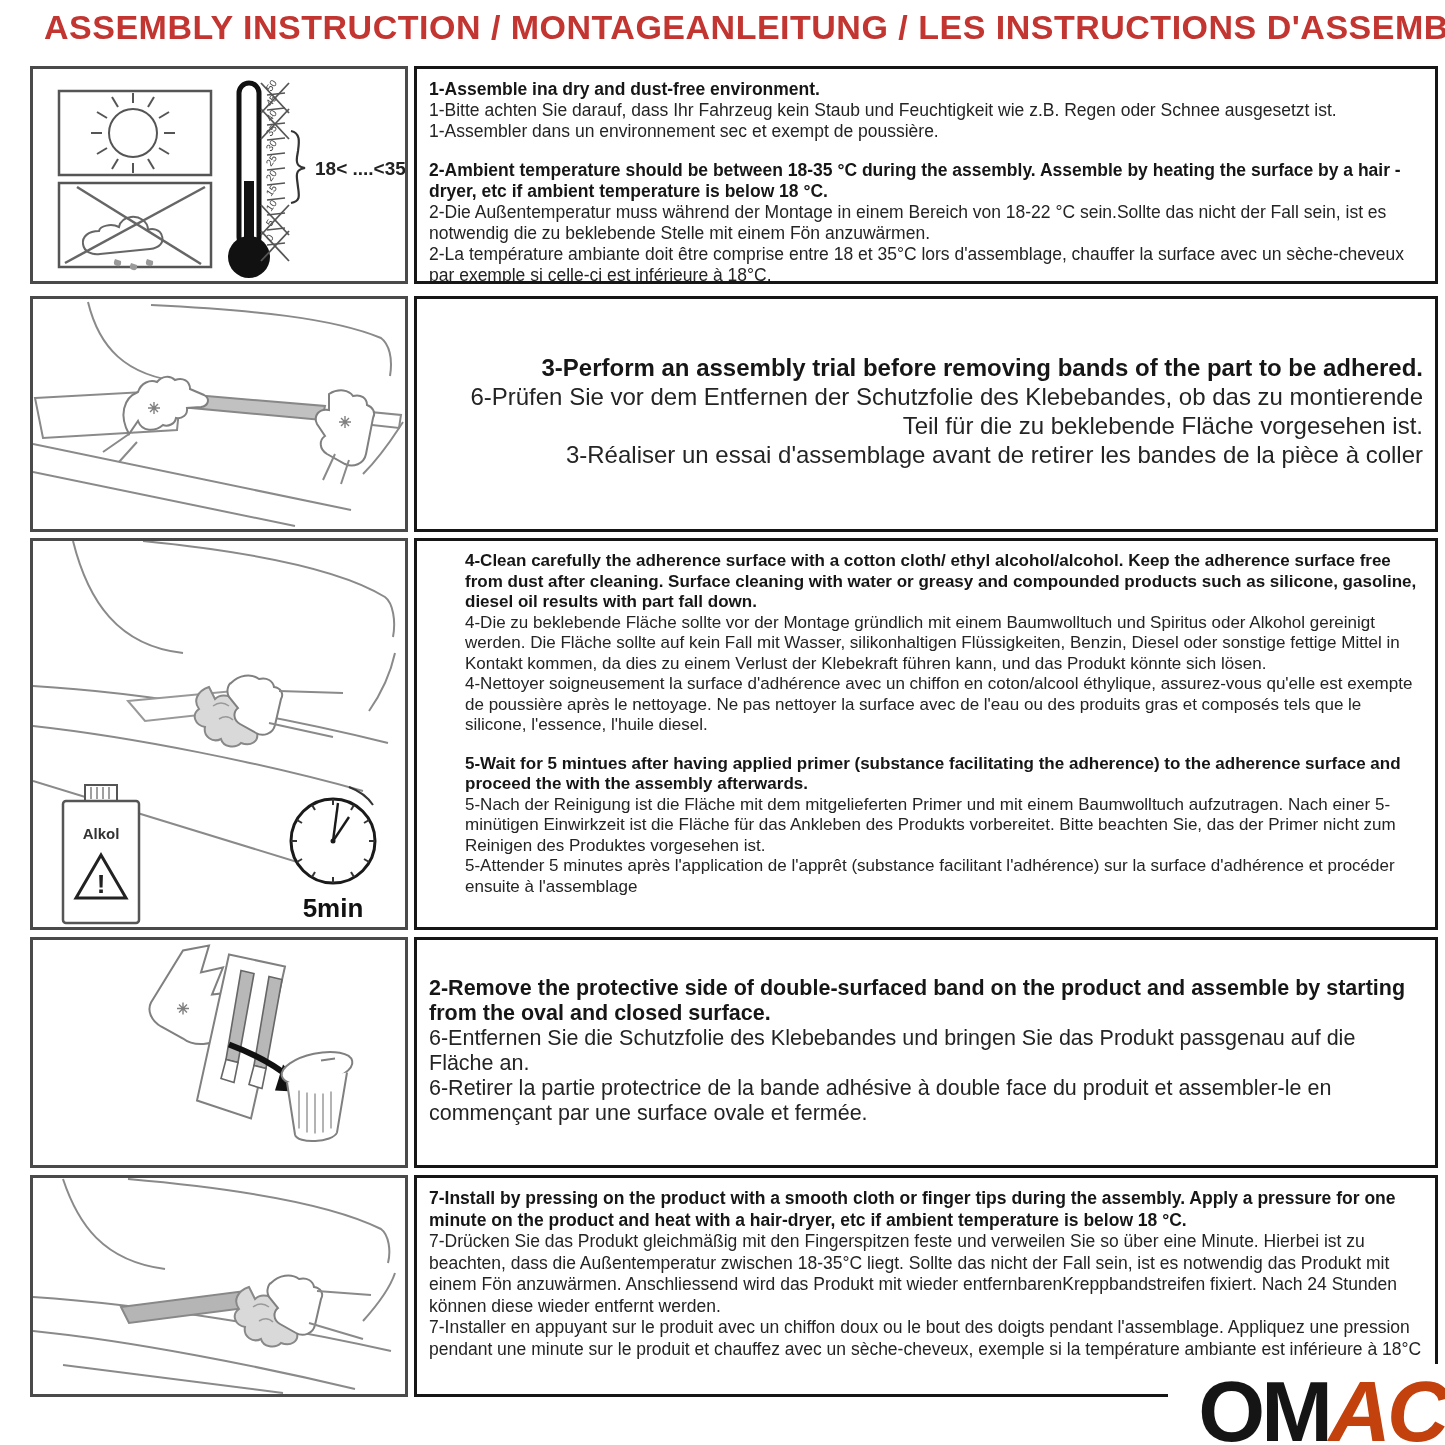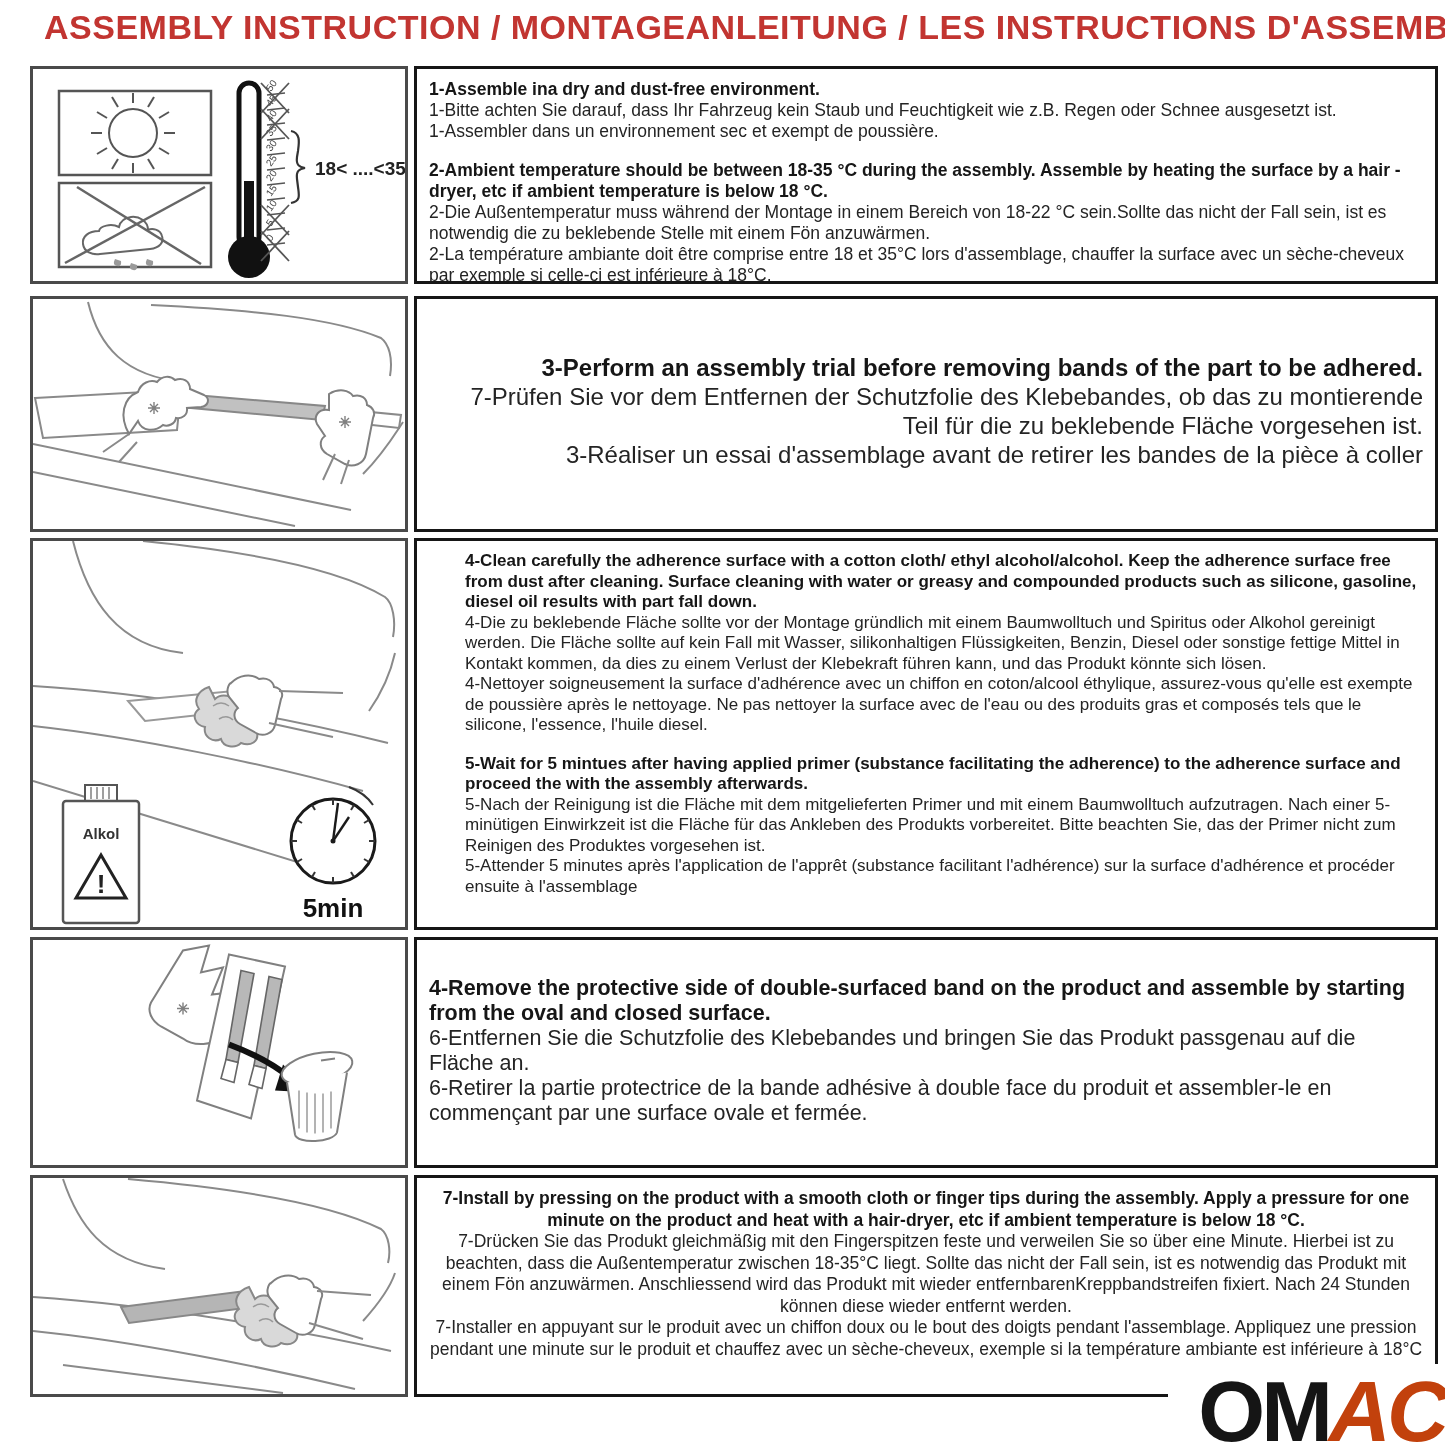--- a/index.html
+++ b/index.html
@@ -13,21 +13,21 @@
   .r3{top:538px;height:392px;}
   .r4{top:937px;height:231px;}
   .r5{top:1175px;height:222px;}
   .tbox{padding:10px 12px;}
   .tbox .en{font-weight:700;color:#161616;}
   .tbox .de,.tbox .fr{font-weight:400;color:#242424;}
   .t1{font-size:17.5px;line-height:21px;}
   .t2{font-size:24px;line-height:29px;padding-top:54px;text-align:right;}
   .t3{font-size:17px;line-height:20.5px;padding-left:48px;}
   .t4{font-size:21.5px;line-height:25px;padding-top:36px;}
-  .t5{font-size:17.5px;line-height:21.5px;text-align:center;}
+  .t5{font-size:17.5px;line-height:21.5px;}
   .para + .para{margin-top:18px;}
   .illus svg{display:block;width:100%;height:100%;}
   .logo{position:absolute;left:1168px;top:1352px;width:277px;height:93px;background:#fff;display:flex;align-items:center;justify-content:flex-end;z-index:5;
         font-weight:700;font-size:86px;line-height:1;letter-spacing:-4px;margin-top:12px;}
   .logo span{display:inline-block;}
   line,path,rect,circle,ellipse,polyline{vector-effect:non-scaling-stroke;}
   text{font-family:"Liberation Sans",sans-serif;}
 </style>
 </head>
 <body>
@@ -139,21 +139,21 @@
     <g>
       <path d="M296,92 c10,-6 20,-4 24,2 c8,-2 14,2 14,9 c6,2 9,8 6,13 l-7,36 c-2,10 -13,14 -21,10 l-18,-10 c-8,-5 -8,-14 -2,-18 l-8,-12 c-4,-8 2,-16 12,-14 z" fill="#fff" stroke="#808080" stroke-width="2"></path>
       <path d="M302,152 L290,178 M316,158 L308,182" stroke="#8a8a8a" stroke-width="2" fill="none"></path>
       <path d="M312,114 l0,12 M306,120 l12,0 M308,116 l8,8 M308,124 l8,-8" stroke="#808080" stroke-width="1.4" fill="none"></path>
     </g>
   </svg>
 </div>
 <div class="box tbox t2 r2">
   <div class="para">
     <div class="en">3-Perform an assembly trial before removing bands of the part to be adhered.</div>
-    <div class="de">7-Prüfen Sie vor dem Entfernen der Schutzfolie des Klebebandes, ob das zu montierende Teil für die zu beklebende Fläche vorgesehen ist.</div>
+    <div class="de">6-Prüfen Sie vor dem Entfernen der Schutzfolie des Klebebandes, ob das zu montierende Teil für die zu beklebende Fläche vorgesehen ist.</div>
     <div class="fr">3-Réaliser un essai d'assemblage avant de retirer les bandes de la pièce à coller</div>
   </div>
 </div>
 
 <div class="box illus r3">
   <svg viewBox="0 0 372 386">
     <g stroke="#8a8a8a" fill="none" stroke-width="2">
       <path d="M40,0 C55,60 85,105 150,112"></path>
       <path d="M110,0 C230,12 310,30 352,56 C360,62 363,80 360,96"></path>
       <path d="M0,145 C120,152 250,176 355,202"></path>
@@ -231,21 +231,21 @@
     <g>
       <ellipse cx="284" cy="128" rx="36" ry="15" transform="rotate(-12 284 128)" fill="#fff" stroke="#808080" stroke-width="2"></ellipse>
       <path d="M288,120 l14,-2" stroke="#808080" stroke-width="2" fill="none"></path>
       <path d="M254,142 L262,194 C264,204 300,202 304,192 L314,132" fill="#fff" stroke="#808080" stroke-width="2"></path>
       <path d="M266,150 v38 M274,152 v40 M282,153 v40 M290,153 v39 M298,151 v37" stroke="#9a9a9a" stroke-width="1.5"></path>
     </g>
   </svg>
 </div>
 <div class="box tbox t4 r4">
   <div class="para">
-    <div class="en">4-Remove the protective side of double-surfaced band on the product and assemble by starting from the oval and closed surface.</div>
+    <div class="en">2-Remove the protective side of double-surfaced band on the product and assemble by starting from the oval and closed surface.</div>
     <div class="de">6-Entfernen Sie die Schutzfolie des Klebebandes und bringen Sie das Produkt passgenau auf die Fläche an.</div>
     <div class="fr">6-Retirer la partie protectrice de la bande adhésive à double face du produit et assembler-le en commençant par une surface ovale et fermée.</div>
   </div>
 </div>
 
 <div class="box illus r5">
   <svg viewBox="0 0 372 214">
     <g stroke="#8a8a8a" fill="none" stroke-width="2">
       <path d="M30,0 C45,45 70,82 132,90"></path>
       <path d="M95,0 C210,10 300,26 348,50 C356,56 358,72 355,84"></path>

